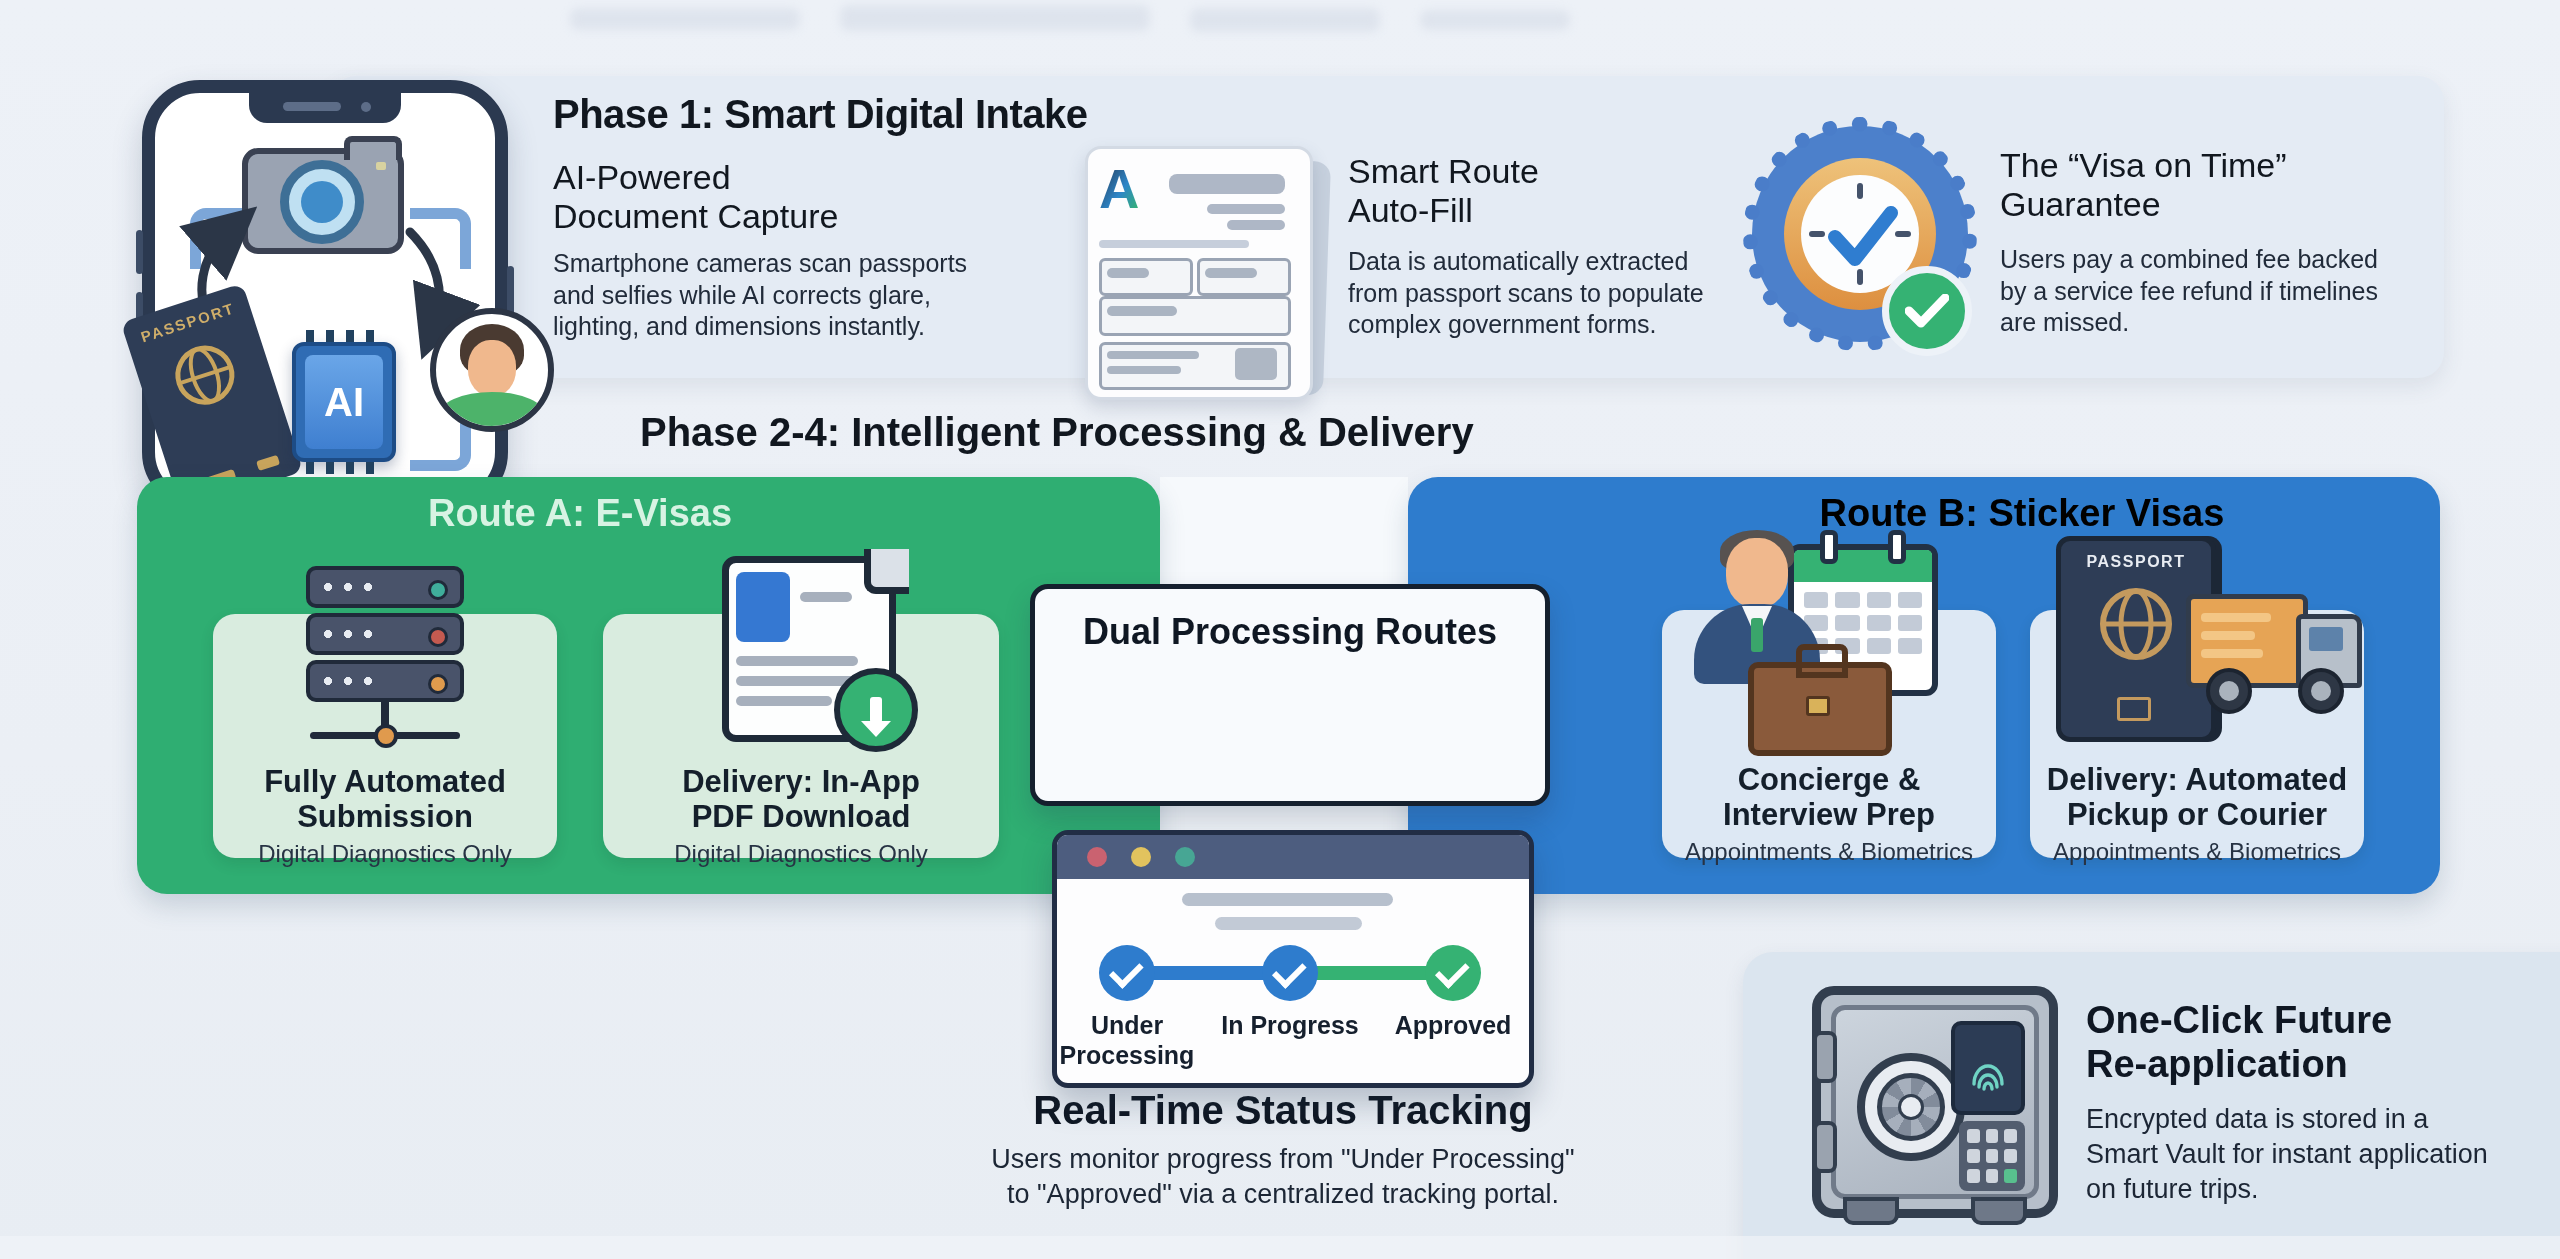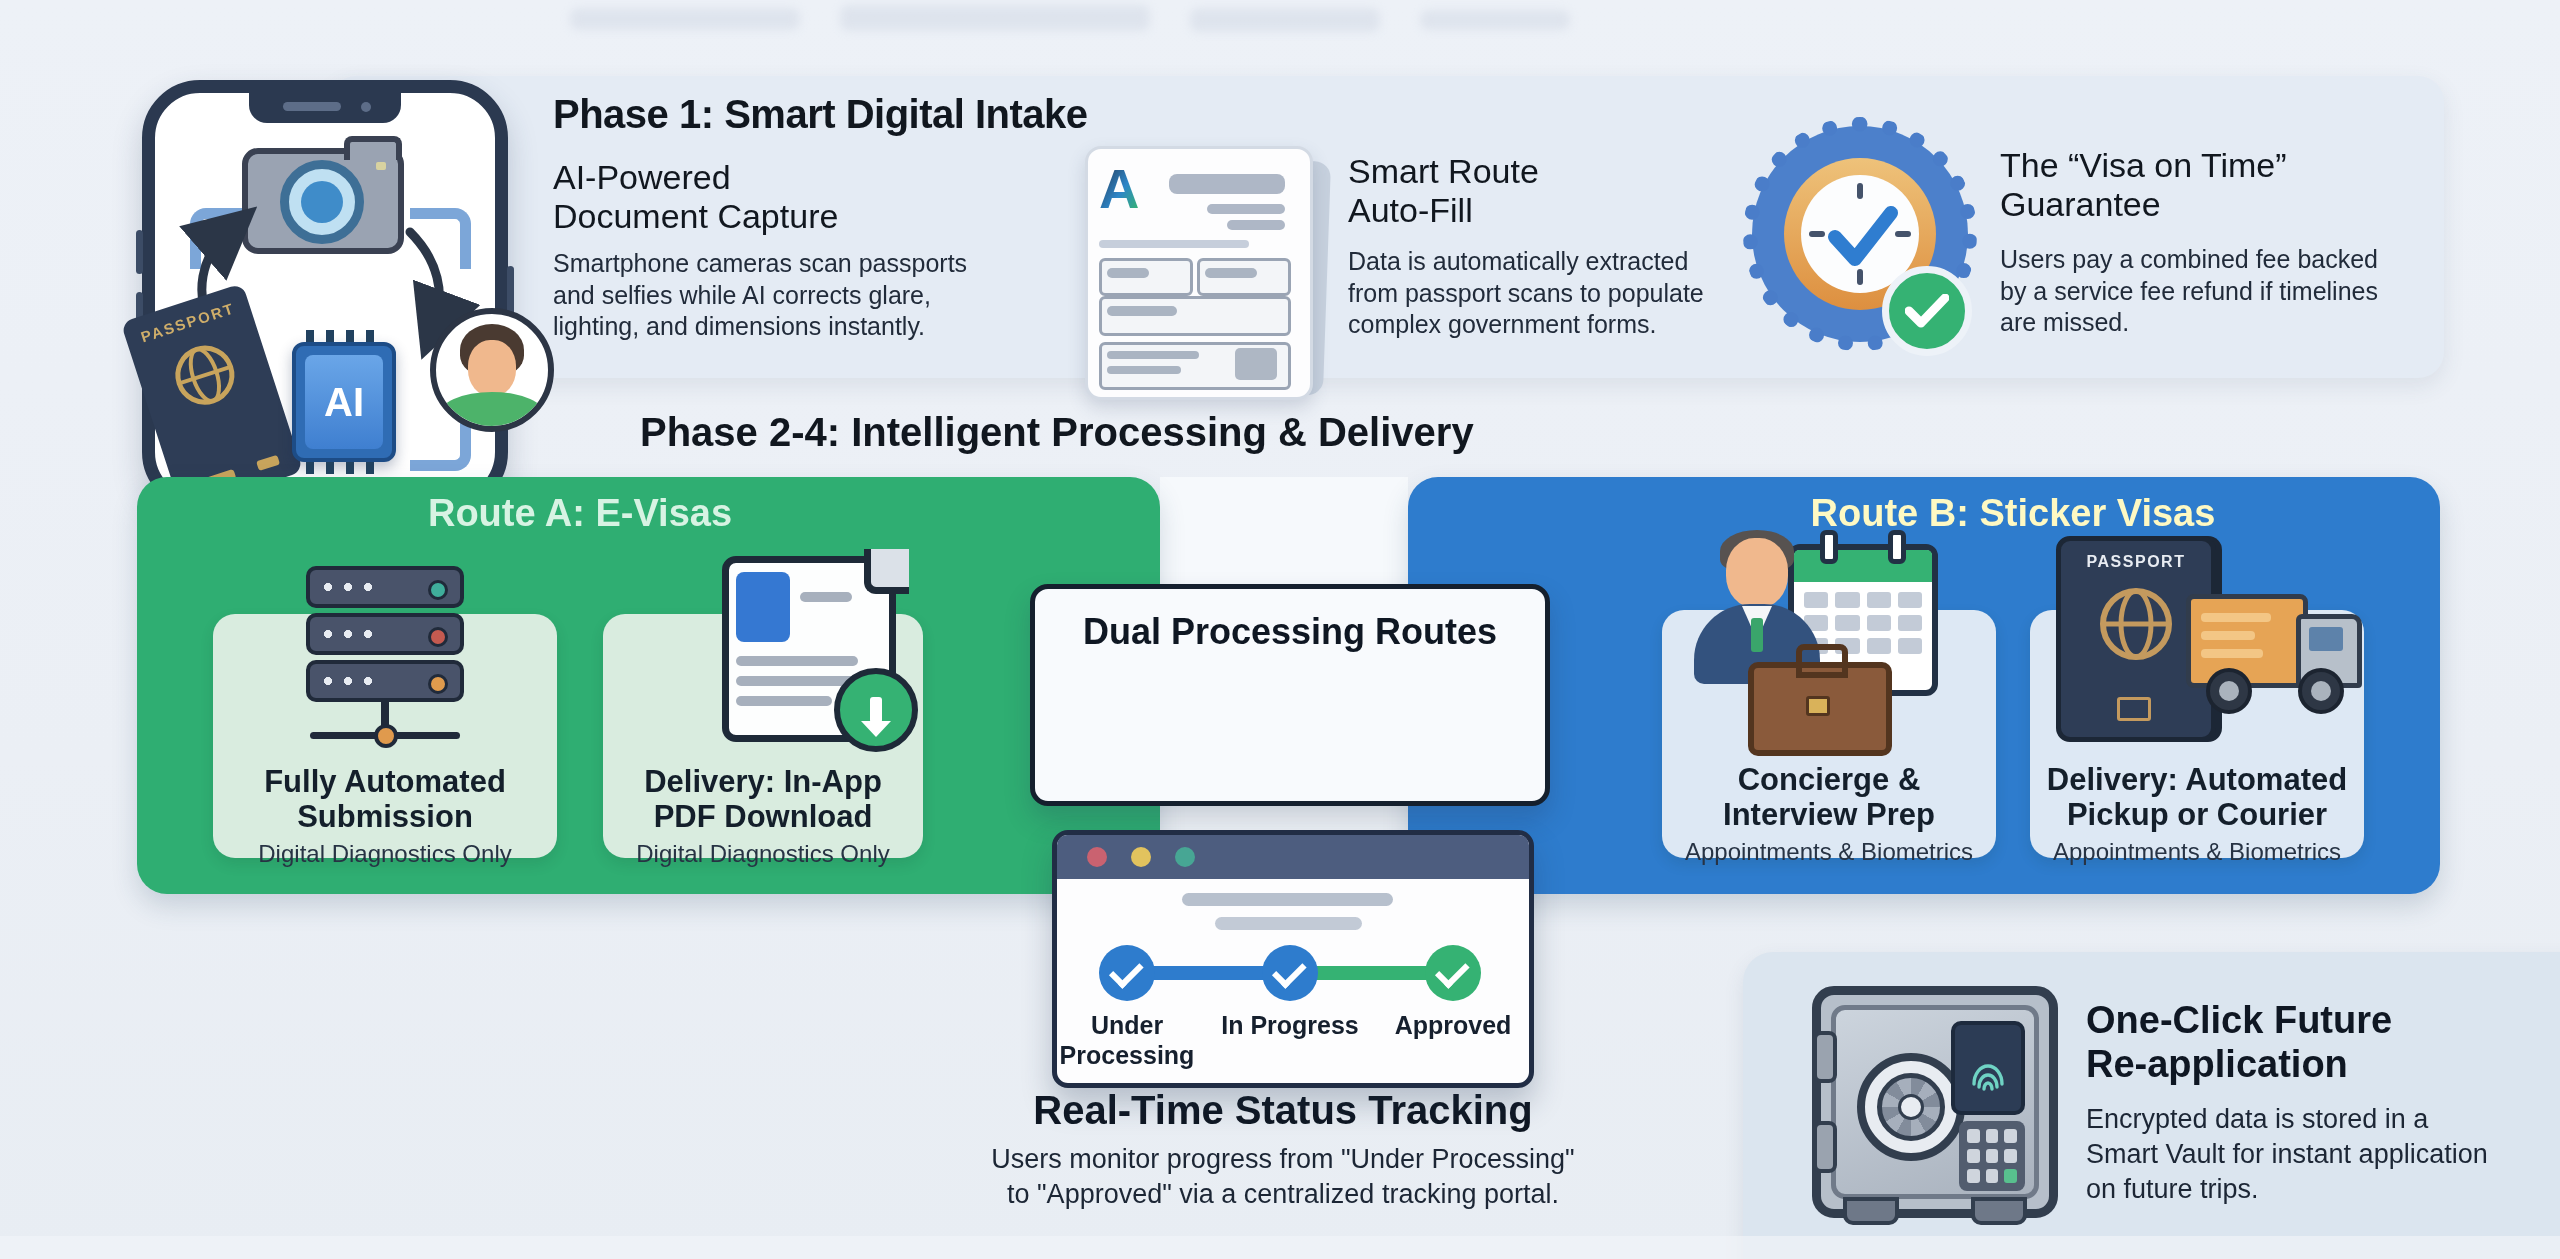--- a/index.html
+++ b/index.html
@@ -80,21 +80,21 @@
   .badge .gcheck{position:absolute;right:-4px;bottom:-14px;width:76px;height:76px;border-radius:50%;
     background:#35b273;border:7px solid #edf2f8;display:grid;place-items:center;}
   
   .p2title{left:640px;top:410px;width:1280px;text-align:left;font-size:40px;font-weight:800;color:#11171f;}
   .midcol{left:1160px;top:477px;width:248px;height:478px;background:#f6f9fc;}
   .routepanel{top:477px;height:417px;border-radius:30px;z-index:3;box-shadow:0 12px 26px rgba(40,70,100,.18);}
   .routeA{left:137px;width:1023px;background:#2fae72;}
   .routeB{left:1408px;width:1032px;background:#2e7ccd;}
   .routehead{position:absolute;top:15px;width:800px;text-align:center;font-size:38px;font-weight:800;}
   .headA{left:43px;color:#d7f3e3;}
-  .headB{left:205px;color:#fef9c3;}
+  .headB{left:214px;color:#000000;}
   .card{position:absolute;border-radius:22px;box-shadow:0 6px 14px rgba(20,50,40,.12);}
   .cardA{background:#d9ecdf;}
   .cardB{background:#dde8f4;}
   .card-title{position:absolute;left:0;right:0;text-align:center;font-size:31px;font-weight:800;line-height:1.13;color:#141f2b;}
   .card-sub{position:absolute;left:0;right:0;text-align:center;font-size:24px;font-weight:500;color:#273344;}
   
   .server{left:306px;top:566px;width:158px;height:178px;z-index:4;}
   .srow{position:relative;width:158px;height:42px;background:#49536a;border:4px solid #202a3a;
     border-radius:10px;margin-bottom:5px;box-sizing:border-box;}
   .sdots{position:absolute;left:14px;top:13px;width:48px;height:8px;
@@ -321,21 +321,21 @@
   <div class="abs midcol"></div>
 
   <div class="abs routepanel routeA">
     <div class="routehead headA">Route A: E-Visas</div>
   </div>
   <div class="abs card cardA" style="left:213px;top:614px;width:344px;height:244px;z-index:3;">
     <div class="card-title pre" style="top:150px;">Fully Automated
 Submission</div>
     <div class="card-sub" style="top:226px;">Digital Diagnostics Only</div>
   </div>
-  <div class="abs card cardA" style="left:603px;top:614px;width:320px;height:244px;z-index:3;">
+  <div class="abs card cardA" style="left:603px;top:614px;width:396px;height:244px;z-index:3;">
     <div class="card-title pre" style="top:150px;">Delivery: In-App
 PDF Download</div>
     <div class="card-sub" style="top:226px;">Digital Diagnostics Only</div>
   </div>
 
   <div class="abs server">
     <div class="srow">
         <div class="sdots"></div>
         <div class="sled" style="background:#3fae9b;"></div>
       </div>

